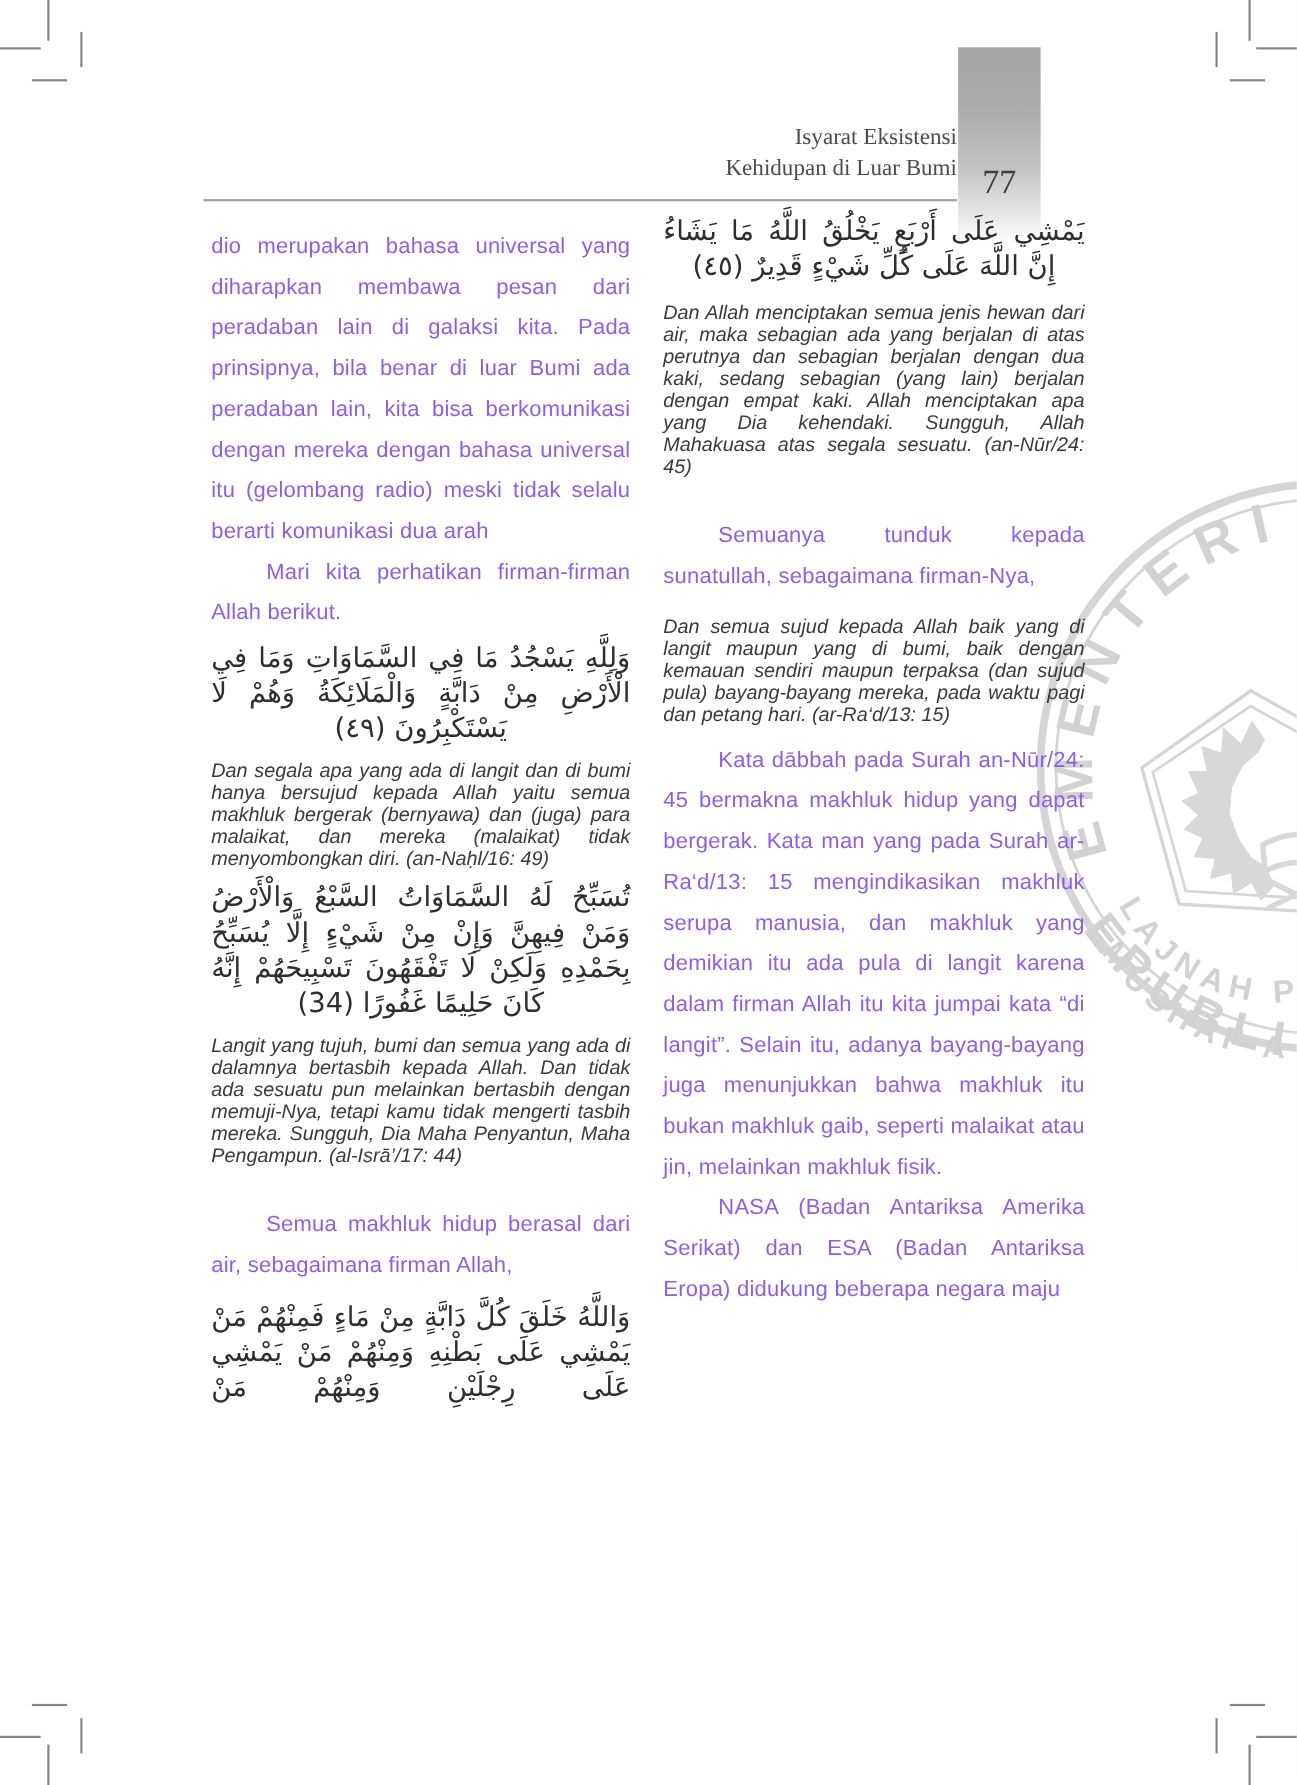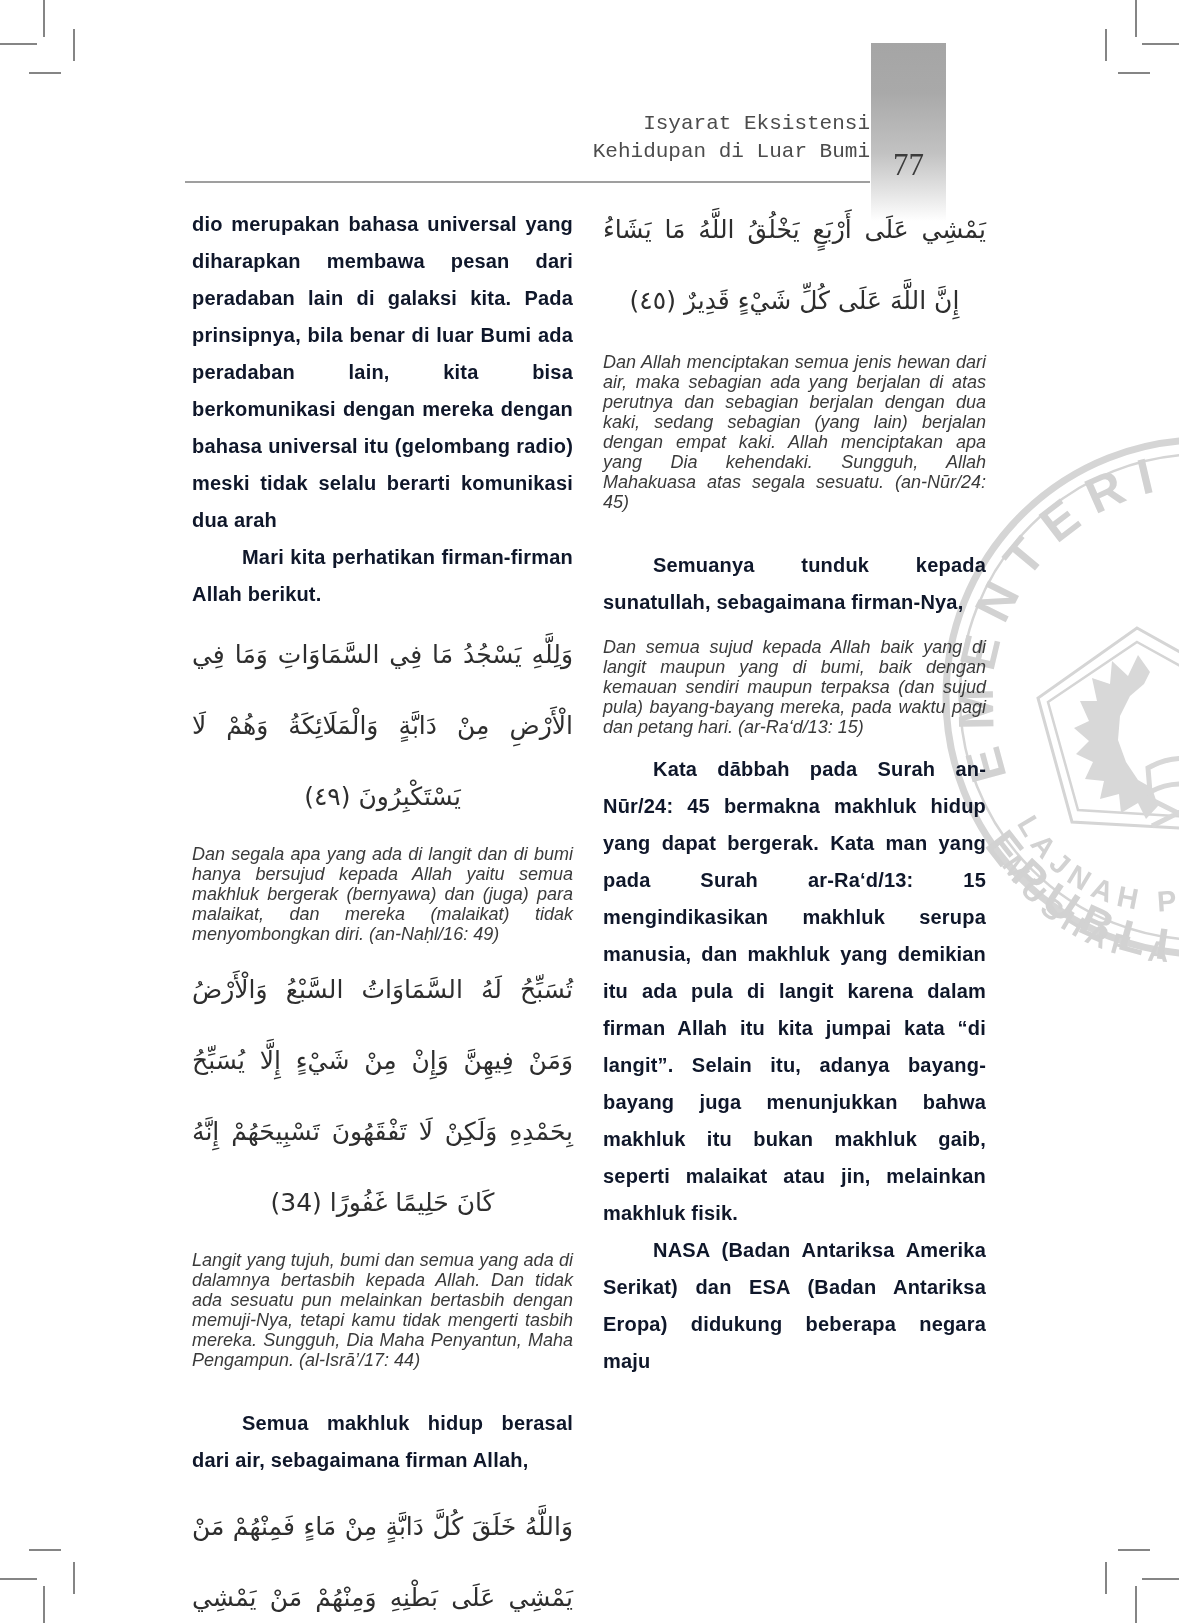--- a/index.html
+++ b/index.html
@@ -14,48 +14,48 @@
   .wm { position:absolute; left:0; top:0; z-index:0; pointer-events:none; }
   .wm-ring { fill:none; stroke:#d5d5d5; }
   .wm-big  { font-family:"Liberation Sans",sans-serif; font-size:50px; font-weight:bold; letter-spacing:15px; fill:#d2d2d2; }
   .wm-mid  { font-family:"Liberation Sans",sans-serif; font-size:44px; font-weight:bold; letter-spacing:12px; fill:#d2d2d2; }
   .wm-small{ font-family:"Liberation Sans",sans-serif; font-size:29px; font-weight:bold; letter-spacing:7px;  fill:#d2d2d2; }
   .wm-shape{ fill:#d8d8d8; }
   .wm-line { fill:none; stroke:#d8d8d8; stroke-width:5; }
   
   .htitle {
     position:absolute; left:192px; top:110px; width:678px; z-index:2;
-    text-align:right; font-family:Liberation Mono, monospace;
+    text-align:right; font-family:Liberation Serif, serif;
     font-size:21px; line-height:28px; color:#4c4c4c;
   }
   .hrule { position:absolute; left:185px; top:181px; width:685px; height:2px; background:#9f9f9f; z-index:2; }
   .numtab {
     position:absolute; left:871px; top:43px; width:75px; height:178px; z-index:1;
     background:linear-gradient(180deg,#a5a5a5 0%,#a9a9a9 28%,#c2c2c2 62%,#e6e6e6 85%,rgba(255,255,255,0) 100%);
   }
   .pagenum {
     margin-top:104px; text-align:center;
     font-family:"Liberation Serif", serif; font-size:31px; color:#3c3c3c;
   }
   
   .col { position:absolute; z-index:2; }
   .colL { left:192px; top:206px; width:381px; }
   .colR { left:603px; top:194px; width:383px; }
   .para {
-    font-size:20px; line-height:37px; color:#0f172a;
-    text-align:justify; letter-spacing:0.2px;font-weight:bold;
+    font-size:20px; line-height:37px; color:#8b5cf6;
+    text-align:justify; letter-spacing:0.2px;
   }
   .para.indent { text-indent:50px; }
   .trans {
     font-size:18px; line-height:20px; font-style:italic; color:#3a3a3a;
     text-align:justify;
   }
   .arabic {
     direction:rtl; font-family:"DejaVu Sans", sans-serif;
-    font-size:25px; line-height:71px; color:#2e2e2e;
+    font-size:25px; line-height:32px; color:#2e2e2e;
     text-align:justify; text-align-last:justify;
   }
   .arabic.center-last { text-align-last:center; }
   .mt6{margin-top:6px;} .mt10{margin-top:10px;} .mt12{margin-top:12px;}
   .mt14{margin-top:14px;} .mt16{margin-top:16px;} .mt22{margin-top:35px;}
 </style>
 </head>
 <body>
 
 <div class="page">

